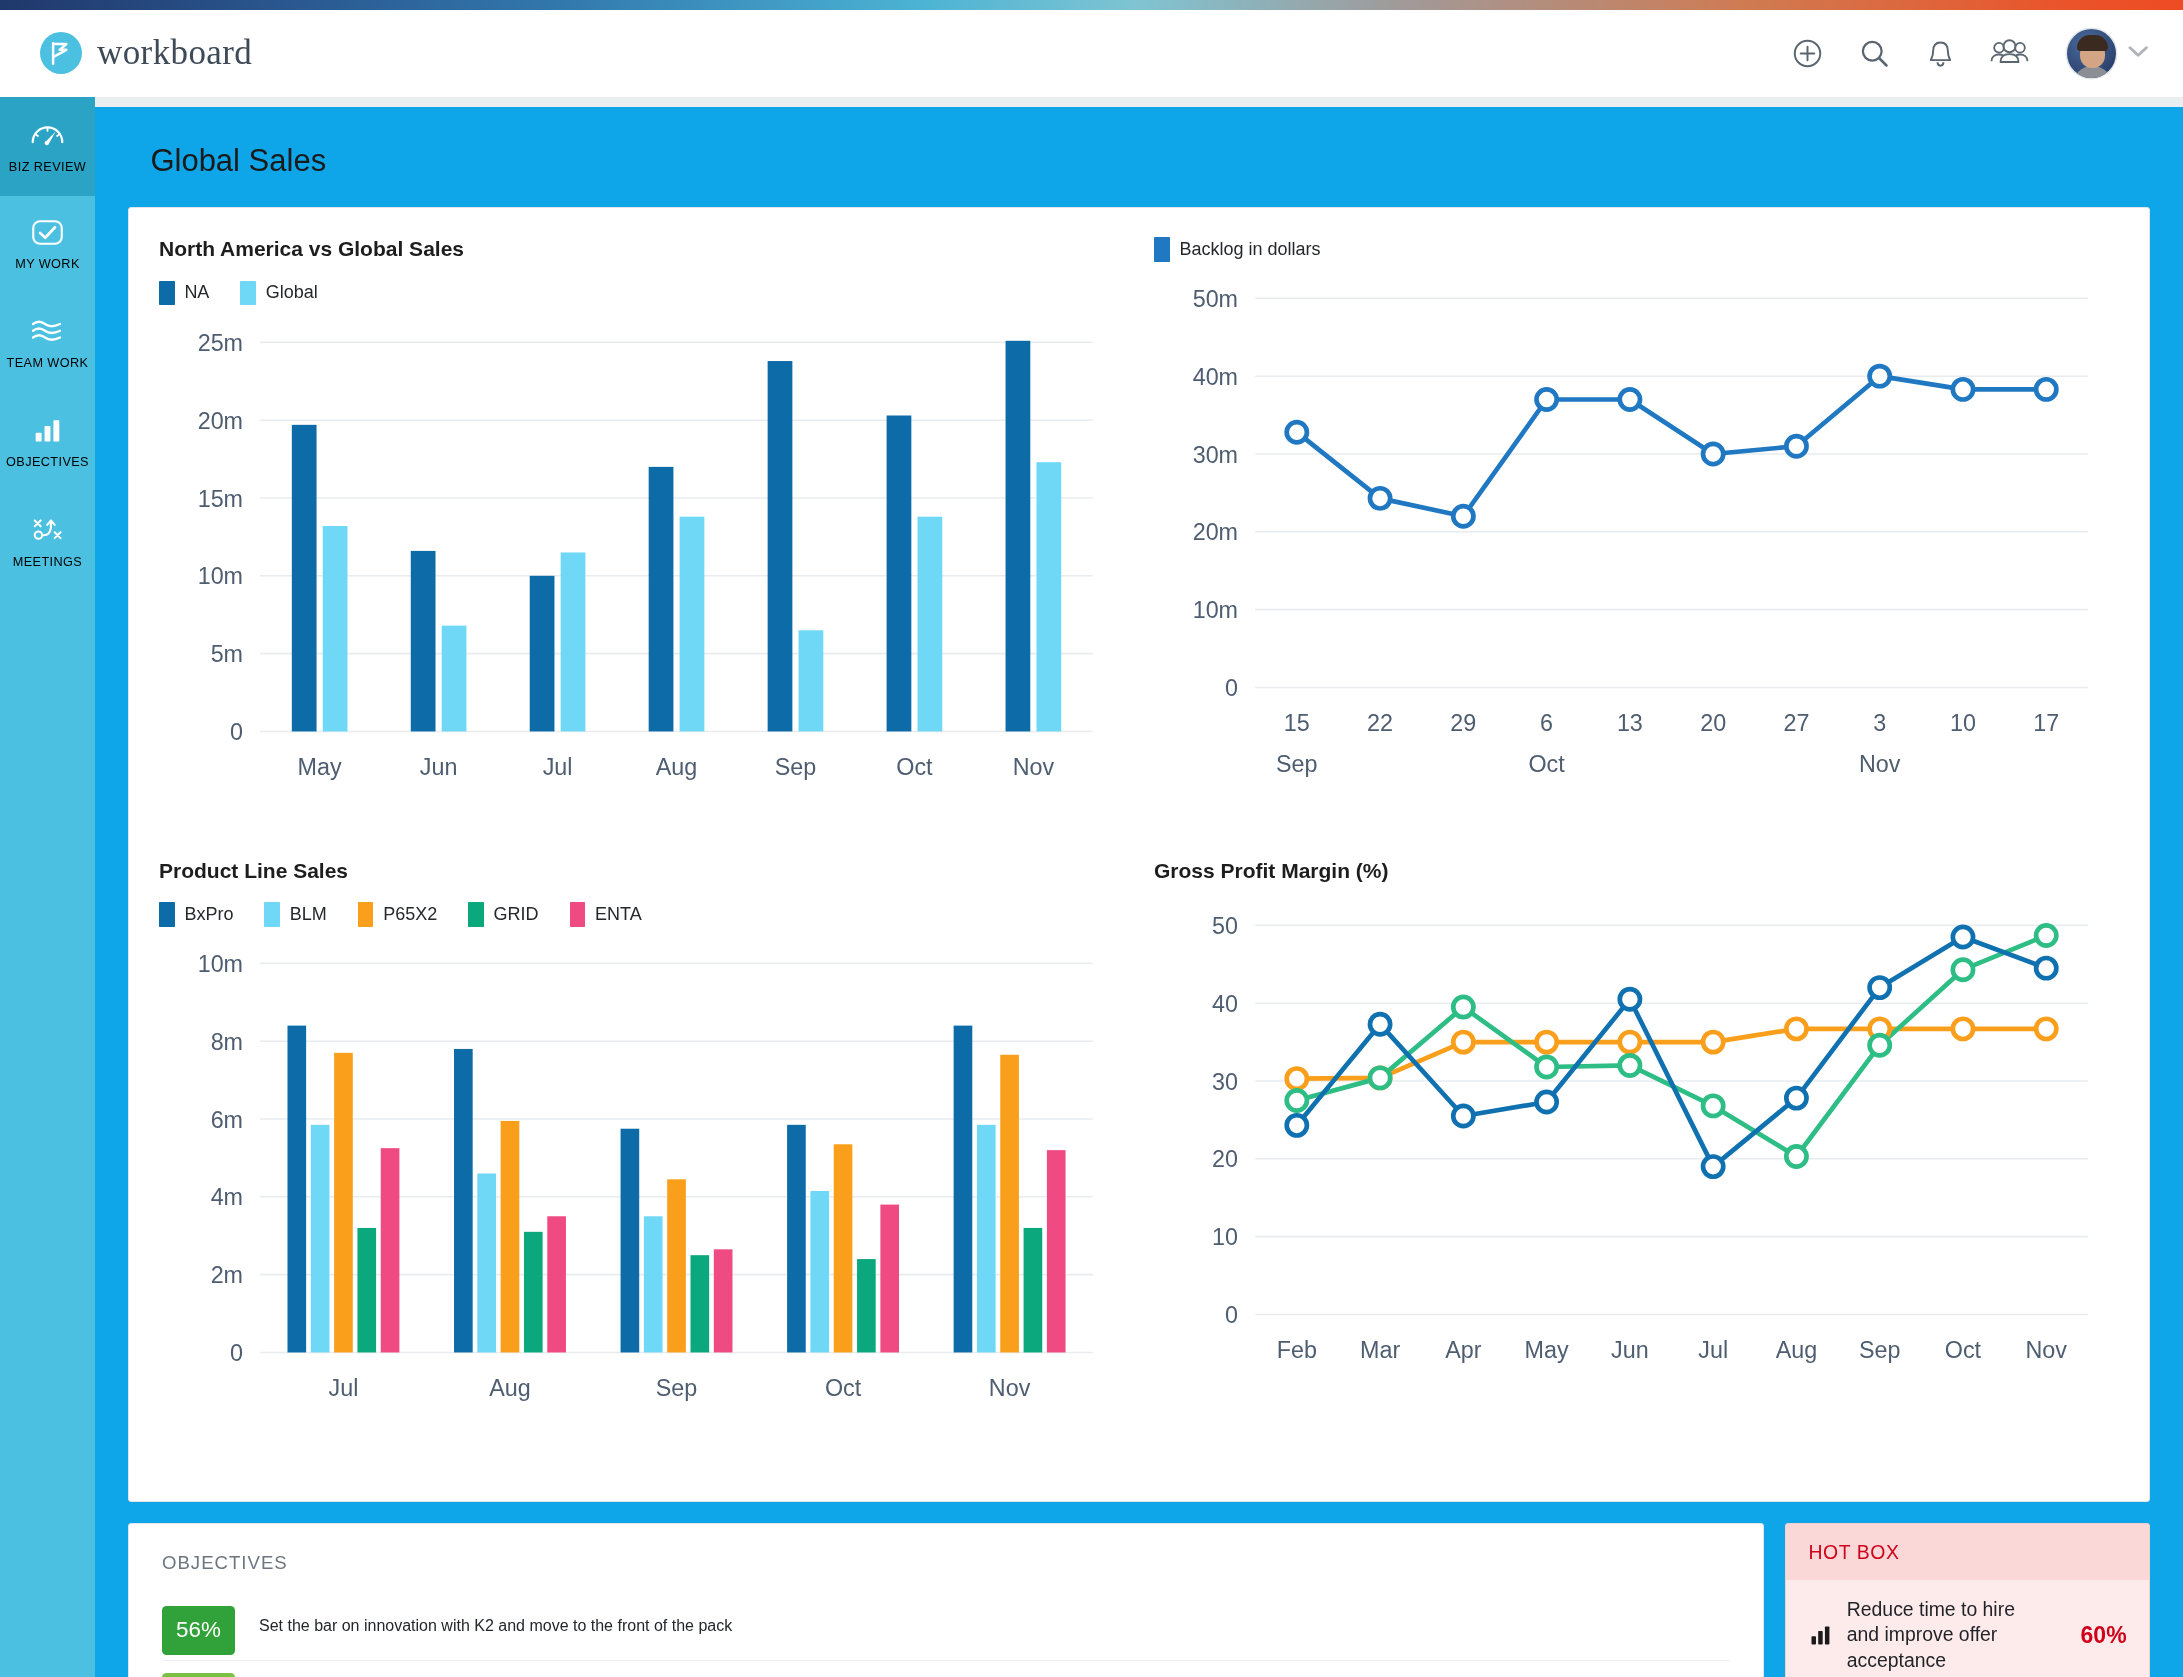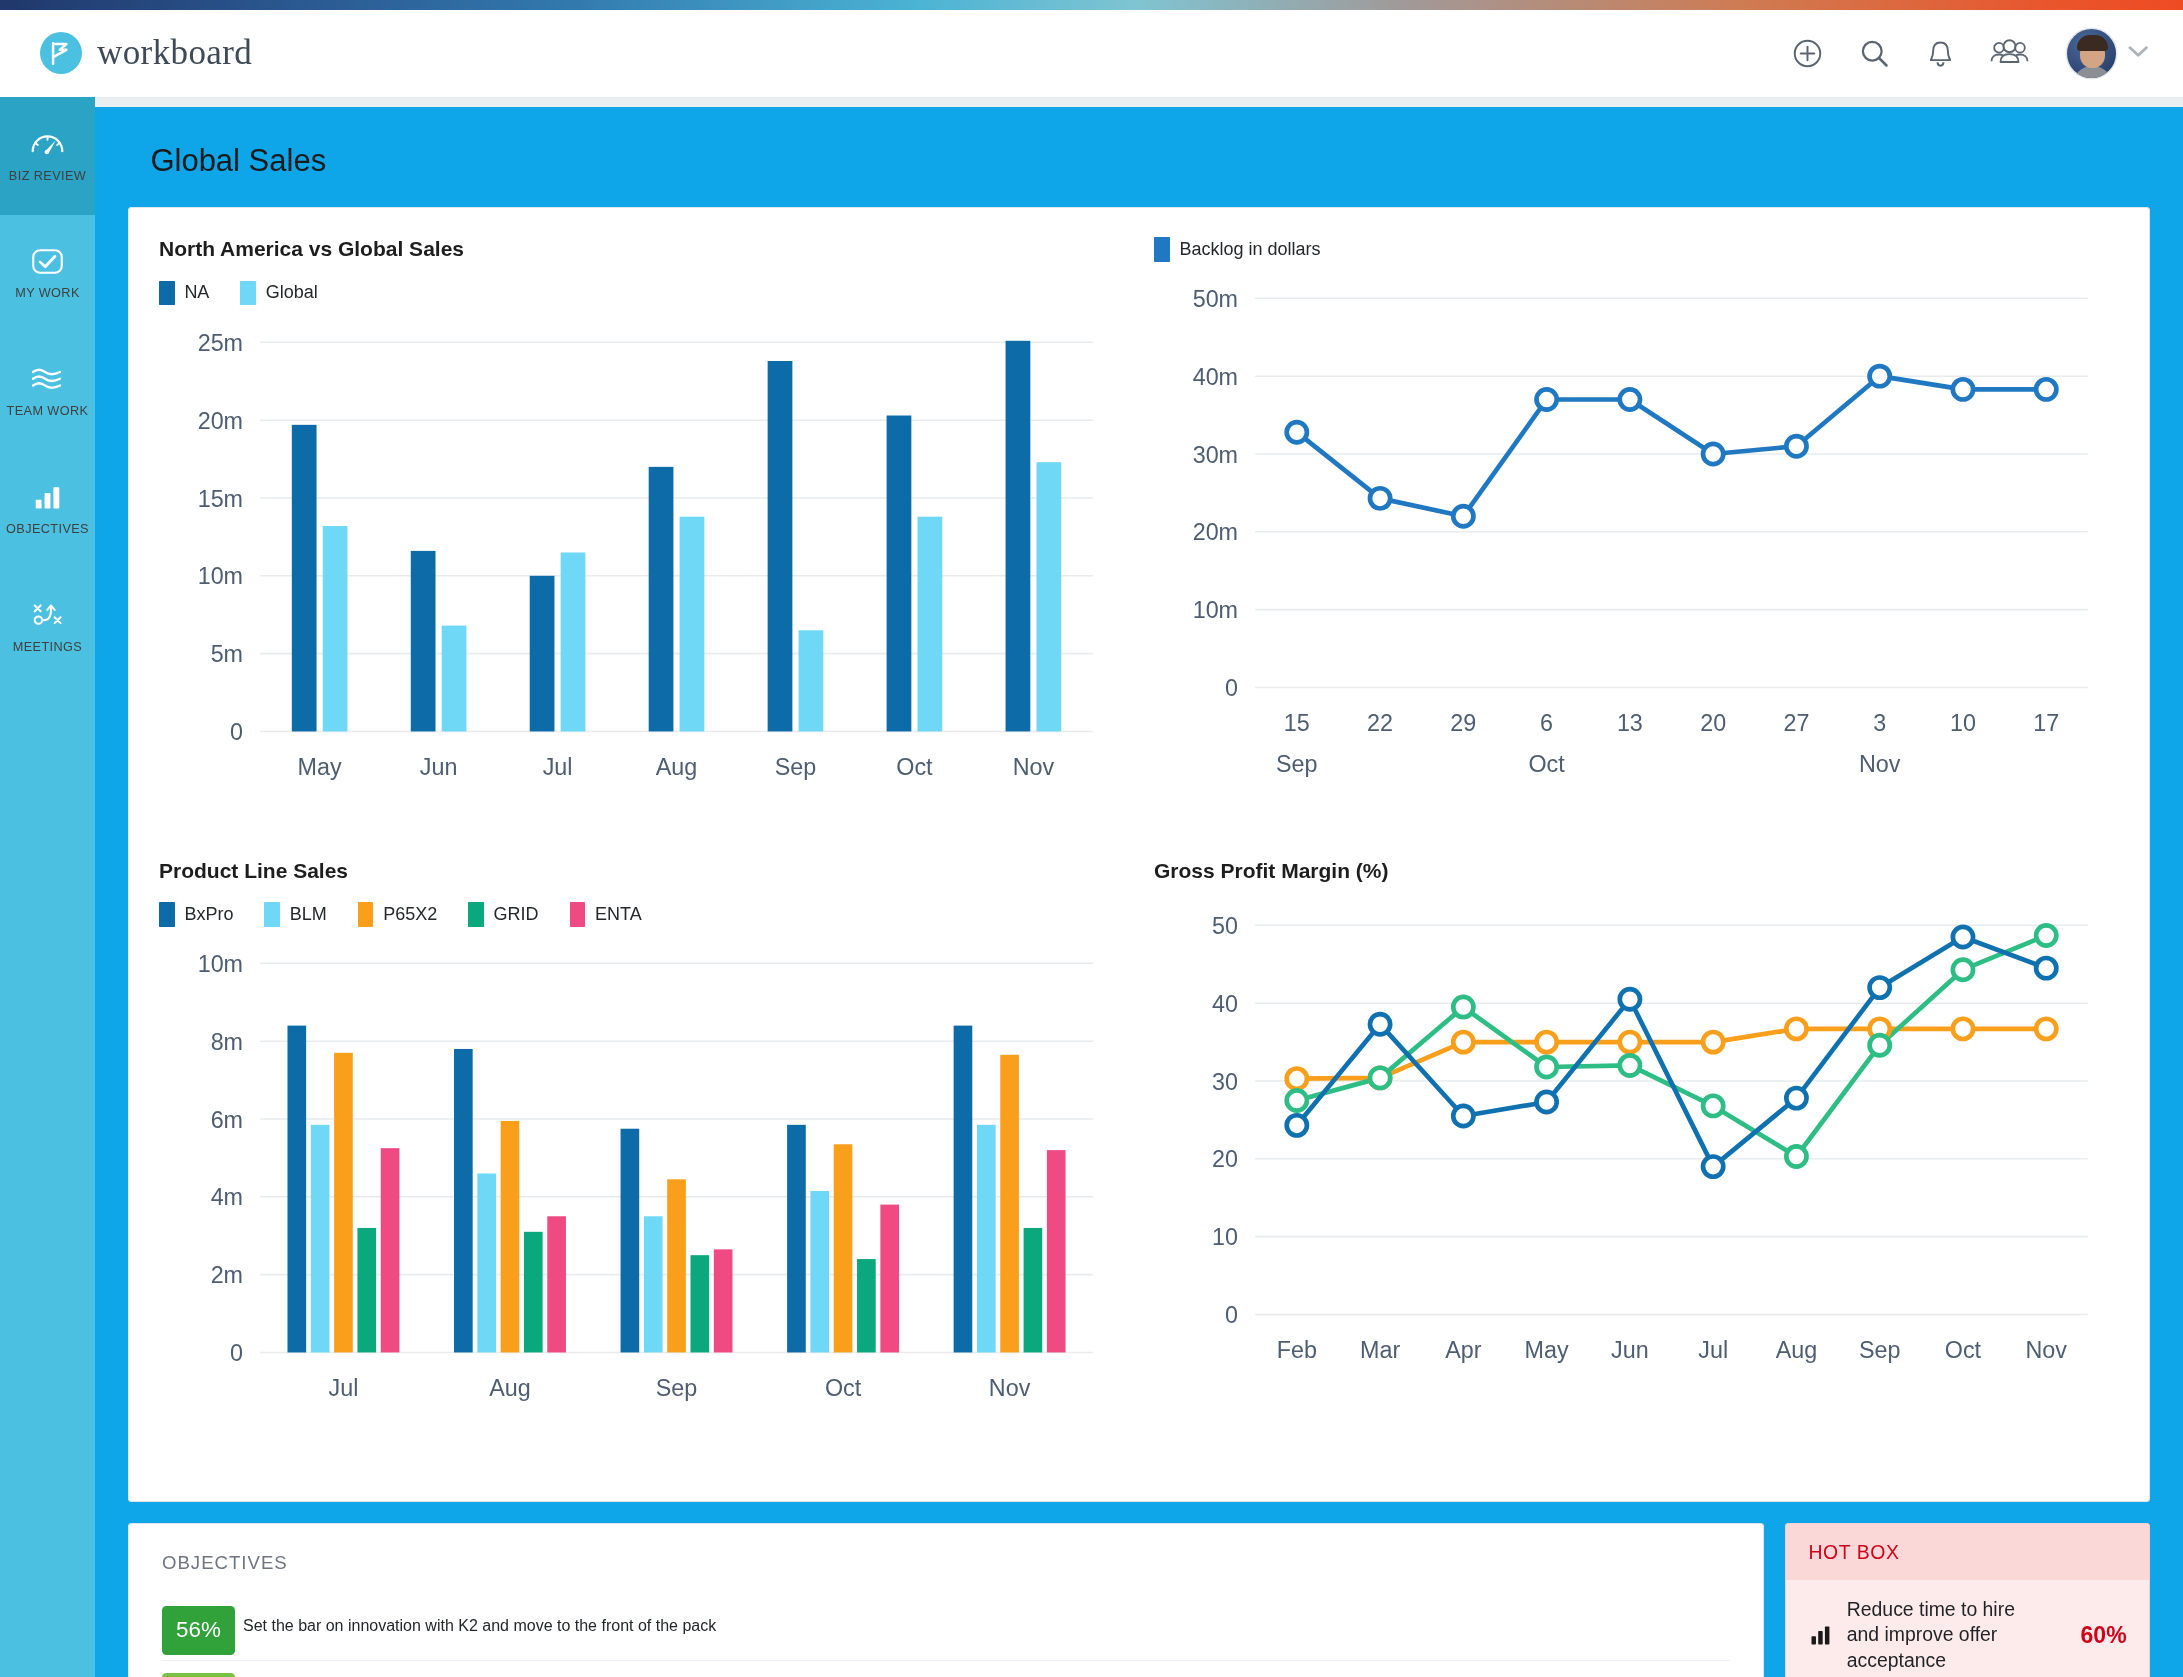--- a/index.html
+++ b/index.html
@@ -63,23 +63,23 @@
     width: 39px; height: 19.4px; border-radius: 19.4px 19.4px 0 0;
     background: #8b8f95;
   }
 
   
   .shell { display: flex; height: calc(1678px - 97px); }
 
   
   .sidebar { width: 95px; flex: 0 0 95px; background: #4cc0e0; }
   .nav-item {
-    height: 118px; display: flex; flex-direction: column;
+    height: 99px; display: flex; flex-direction: column;
     align-items: center; justify-content: center; gap: 8.2px;
-    color: #404040; cursor: pointer;
+    color: #000000; cursor: pointer;
   }
   .nav-item.active { background: #2aa3c4; }
   .nav-label { font-size: 12.7px; letter-spacing: 0.4px; font-weight: 400; }
 
   
   .main { flex: 1; background: #0ea5e9; padding: 0 33px 0 33px; overflow: hidden; margin-top: 10px; }
   .page-title { font-size: 31px; color: #1a1a1a; padding: 36px 0 28px 22.4px; font-weight: 400; }
 
   .card {
     background: #ffffff; border: 0.7px solid #e1e5e9; border-radius: 3px;
@@ -99,21 +99,21 @@
   .plot svg { display: block; width: 100%; }
 
   
   .lower-grid {
     display: grid; grid-template-columns: 1fr 365px; gap: 21px; margin-top: 21px;
   }
   .obj-card { padding: 28px 33px 25px 33px; }
   .section-heading {
     font-size: 18.6px; color: #6d7680; letter-spacing: 1px; margin-bottom: 19.4px;
   }
-  .obj-row { display: flex; align-items: flex-start; gap: 8px; padding: 12px 0 5px 0; border-bottom: 1.5px solid #eceff6; }
+  .obj-row { display: flex; align-items: flex-start; gap: 24px; padding: 12px 0 5px 0; border-bottom: 1.5px solid #eceff6; }
   .obj-row:last-child { border-bottom: none; }
   .obj-badge {
     min-width: 73px; height: 49px; border-radius: 4.5px; color: #fff;
     font-size: 22.4px; display: flex; align-items: center; justify-content: center;
     flex: 0 0 73px;
   }
   .obj-text { font-size: 16px; color: #23272b; padding-top: 9px; line-height: 1.35; }
 
   
   .hot-card { background: #fdeaea; border: 0.7px solid #f3cfcf; border-radius: 3px; overflow: hidden; align-self: start; }

